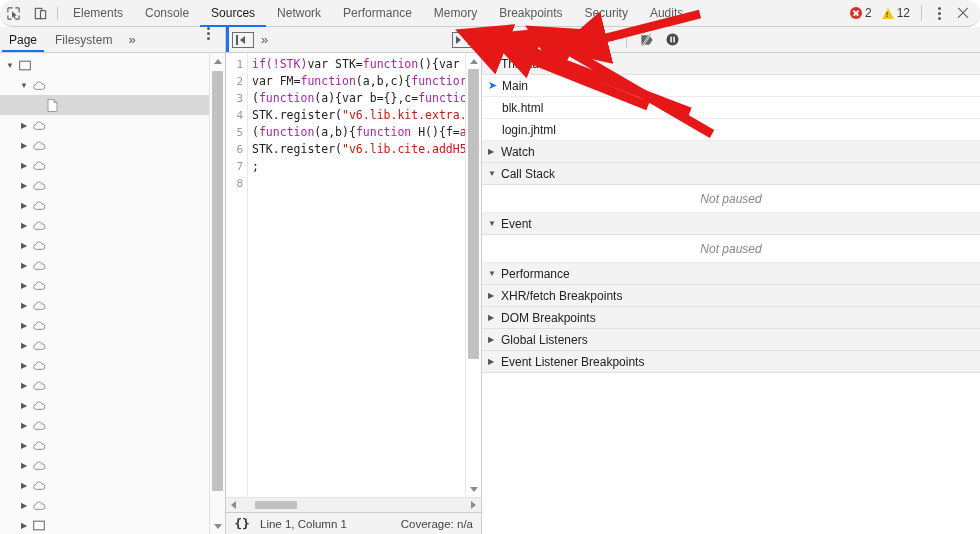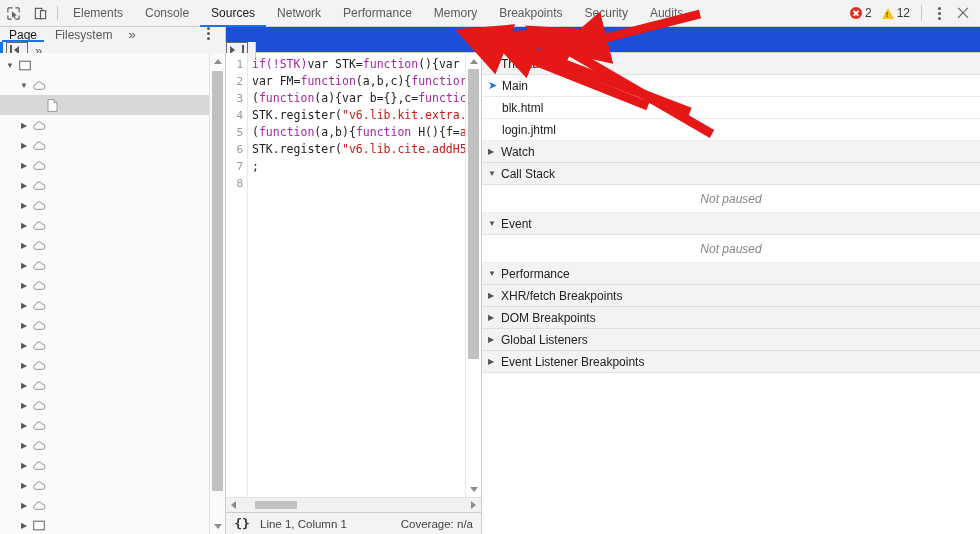--- a/index.html
+++ b/index.html
@@ -13,20 +13,21 @@
     -webkit-font-smoothing: antialiased;
   }
   #app { position: relative; width: 980px; height: 534px; }
 
   
   .topbar {
     display: flex; align-items: stretch;
     height: 27px;
     background: #f3f3f3;
     border-bottom: 1px solid #cdcdcd;
+    border-radius: 13px;
   }
   .tb-icon {
     width: 27px; height: 26px;
     display: flex; align-items: center; justify-content: center;
     cursor: pointer;
   }
   .tb-sep {
     width: 1px; background: #c9c9c9;
     margin: 6px 4px 6px 3px;
   }
@@ -87,23 +88,22 @@
   .close-x::before, .close-x::after {
     content: ""; position: absolute; left: 50%; top: 50%;
     width: 14px; height: 1.4px; background: #5a5a5a;
   }
   .close-x::before { transform: translate(-50%,-50%) rotate(45deg); }
   .close-x::after  { transform: translate(-50%,-50%) rotate(-45deg); }
 
   
   .row2 {
     display: flex; height: 26px;
-    background: #1d4ed8;
+    background: #be185d;
     border-bottom: 1px solid #cdcdcd;
-    flex-direction: column;
   }
   .nav-pane-head {
     width: 226px; display: flex; align-items: stretch;
     border-right: 1px solid #cdcdcd;
     background: #f3f3f3;
   }
   .subtab {
     padding: 0 9px; display: flex; align-items: center;
     font-size: 12px; color: #5a5a5a; cursor: pointer;
     position: relative;

